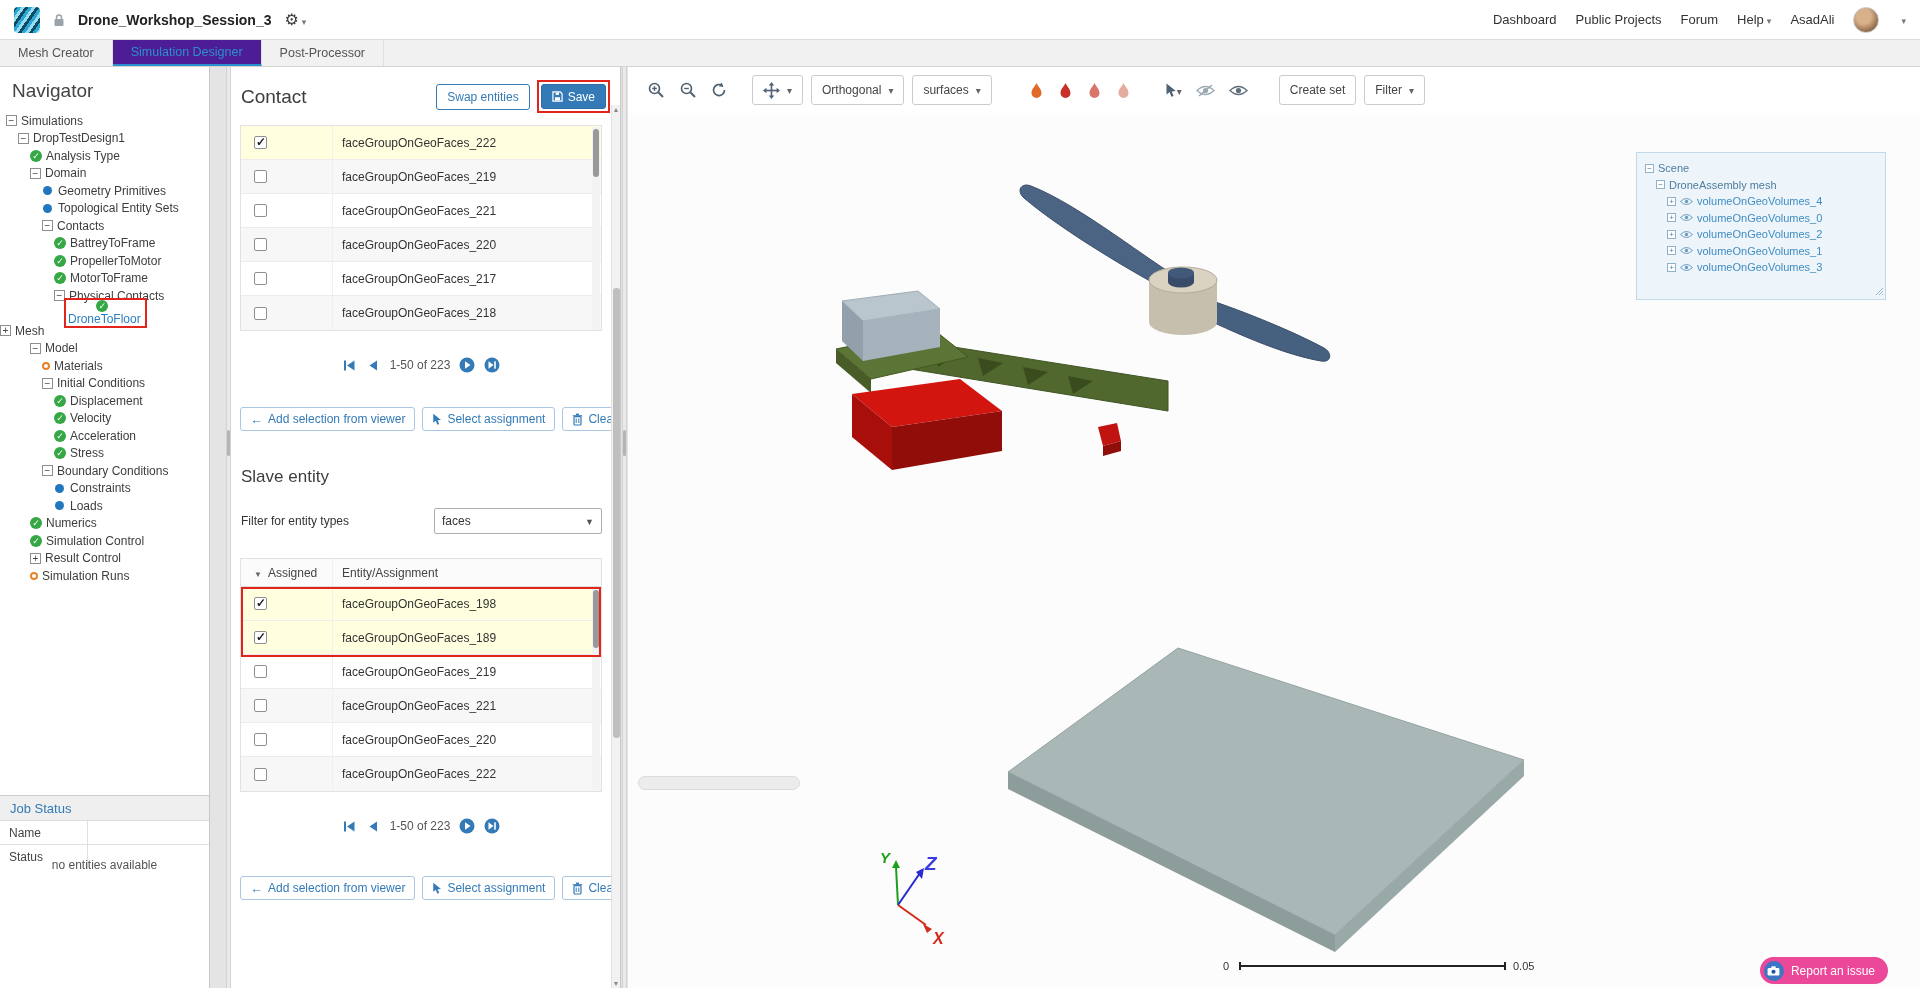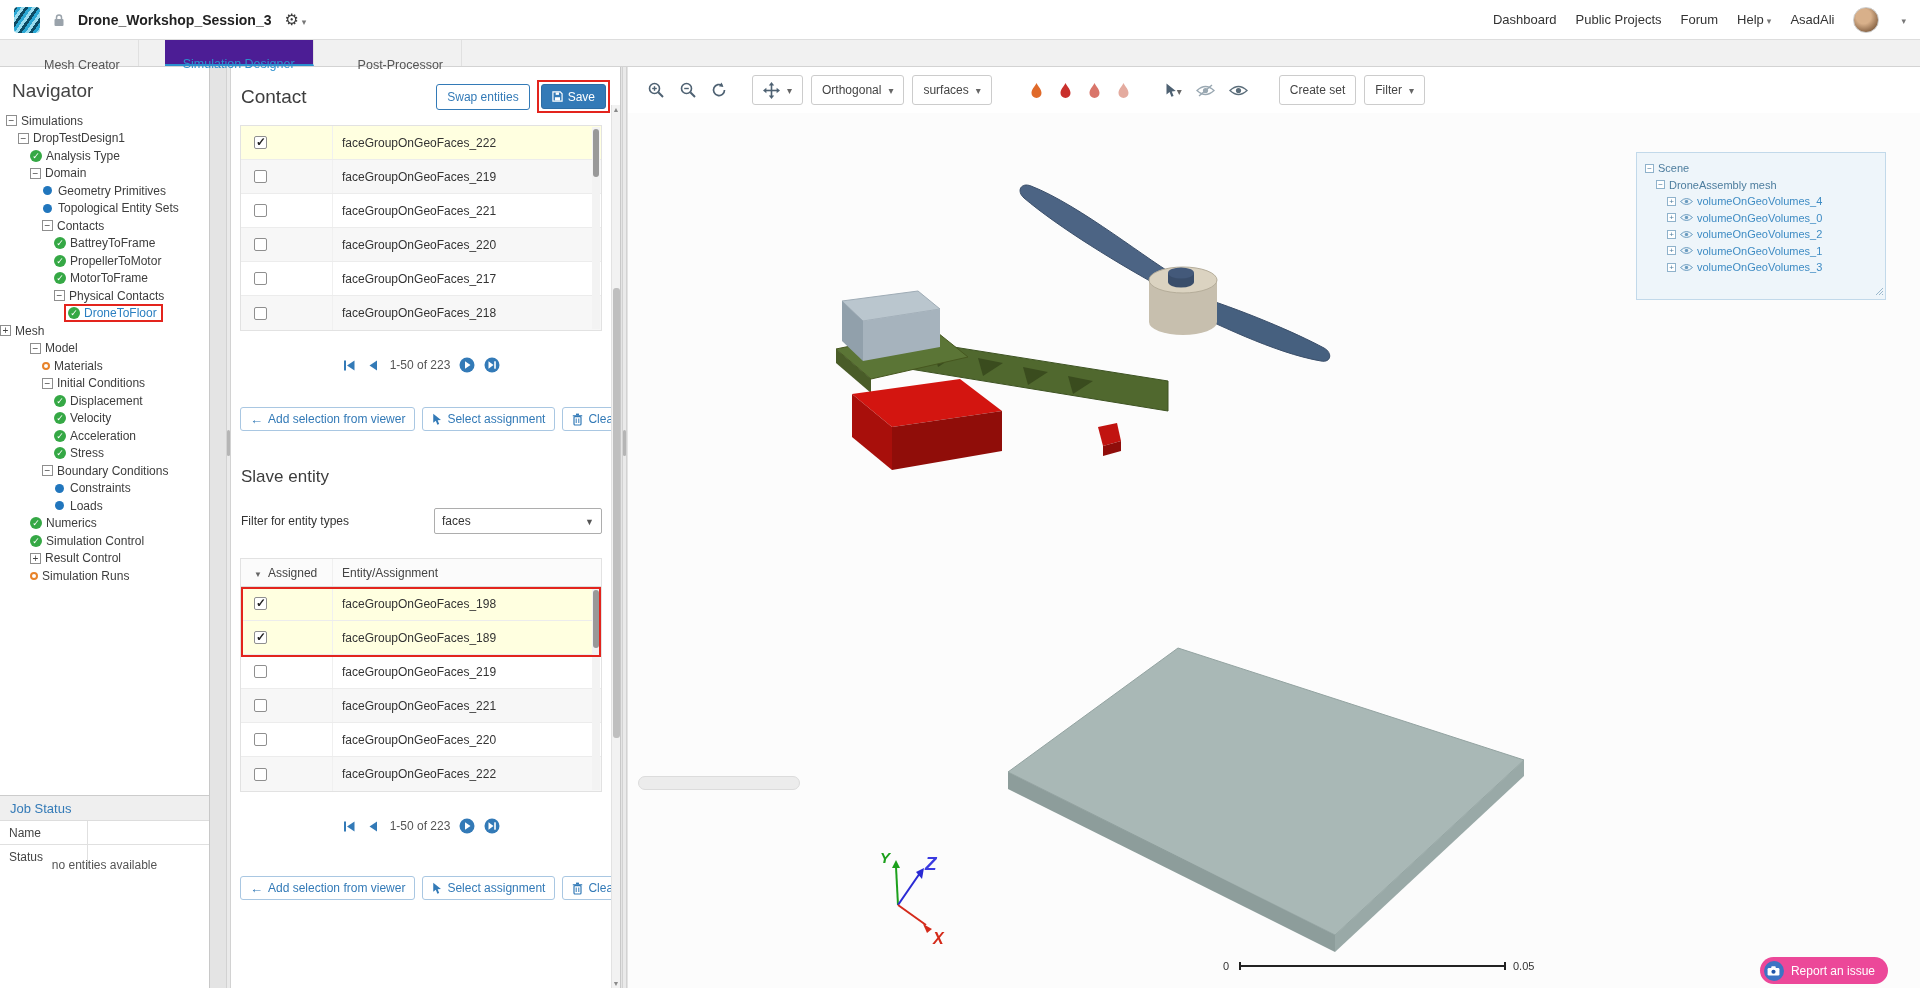--- a/index.html
+++ b/index.html
@@ -16,22 +16,22 @@
   .gear { font-size:16px; color:#3c3c3c; cursor:pointer; }
   .caret::after { content:"▾"; font-size:9px; color:#777; margin-left:3px; }
   .topnav { margin-left:auto; display:flex; align-items:center; gap:19px; font-size:13px; color:#333; }
   .toplink { cursor:pointer; white-space:nowrap; }
   .avatar { width:26px; height:26px; border-radius:50%; border:1px solid #ccc;
     background:radial-gradient(circle at 40% 35%, #d8b08a 0 35%, #8a6647 75%, #5d4430); }
 
   
   .tabbar { position:absolute; left:0; top:40px; right:0; height:27px; background:#f1f1f1;
     border-bottom:1px solid #d3d3d3; display:flex; z-index:9; }
-  .tab { padding:12px 18px; line-height:26px; font-size:12.5px; color:#555; cursor:pointer;
-    border-right:1px solid #e0e0e0;margin-left:26px; }
+  .tab { padding:0 18px; line-height:26px; font-size:12.5px; color:#555; cursor:pointer;
+    border-right:1px solid #e0e0e0; }
   .tab.active { color:#2b8fce; background:#4c1d95; border-bottom:2px solid #2b8fce; line-height:24px; }
 
   
   .nav-panel { position:absolute; left:0; top:67px; width:210px; bottom:0; background:#fff;
     border-right:1px solid #c8c8c8; overflow:hidden; }
   .splitter { position:absolute; top:67px; bottom:0; width:5px; background:#eaeaea;
     border-left:1px solid #d2d2d2; border-right:1px solid #d2d2d2; cursor:col-resize; }
   .splitter::after { content:""; position:absolute; top:363px; left:0; width:3px; height:26px;
     background:#b5b5b5; border-radius:2px; }
   .mid-panel { position:absolute; left:231px; top:67px; width:390px; bottom:0; background:#fff;
@@ -40,21 +40,21 @@
 
   
   .nav-title { padding:13px 12px 10px; font-size:19px; color:#444; }
   .tree-row { display:flex; align-items:center; height:17.5px; font-size:12px; color:#3d3d3d;
     cursor:pointer; white-space:nowrap; }
   .exp { flex:0 0 11px; width:11px; height:11px; border:1px solid #8e8e8e; background:#fff;
     font-size:10px; line-height:9px; text-align:center; color:#444; margin-right:4px; }
   .exp.minus::before { content:"−"; }
   .exp.plus::before { content:"+"; }
   .tinner { display:flex; align-items:center; }
-  .tinner.tsel { outline:2px solid #e3241d; padding:0 4px 0 2px; }
+  .tinner.tsel { outline:2px solid #e3241d; padding:0 4px 0 2px;flex-direction:column; }
   .st { margin-right:4px; flex:0 0 auto; }
   .st-check { width:12px; height:12px; border-radius:50%; background:#35a845; color:#fff;
     font-size:9px; line-height:12px; text-align:center; }
   .st-check::before { content:"✓"; }
   .st-dot { width:9px; height:9px; border-radius:50%; background:#2176bd; margin:0 6px 0 1px; }
   .st-circle { width:8px; height:8px; border-radius:50%; border:2px solid #e8832a; background:#fff; }
   .tlabel.selected { color:#2a7fc1; }
 
   .jobstatus { position:absolute; left:0; right:0; bottom:0; height:193px; background:#fff; }
   .js-head { height:26px; background:#efefef; border-top:1px solid #ccc; border-bottom:1px solid #ddd;

